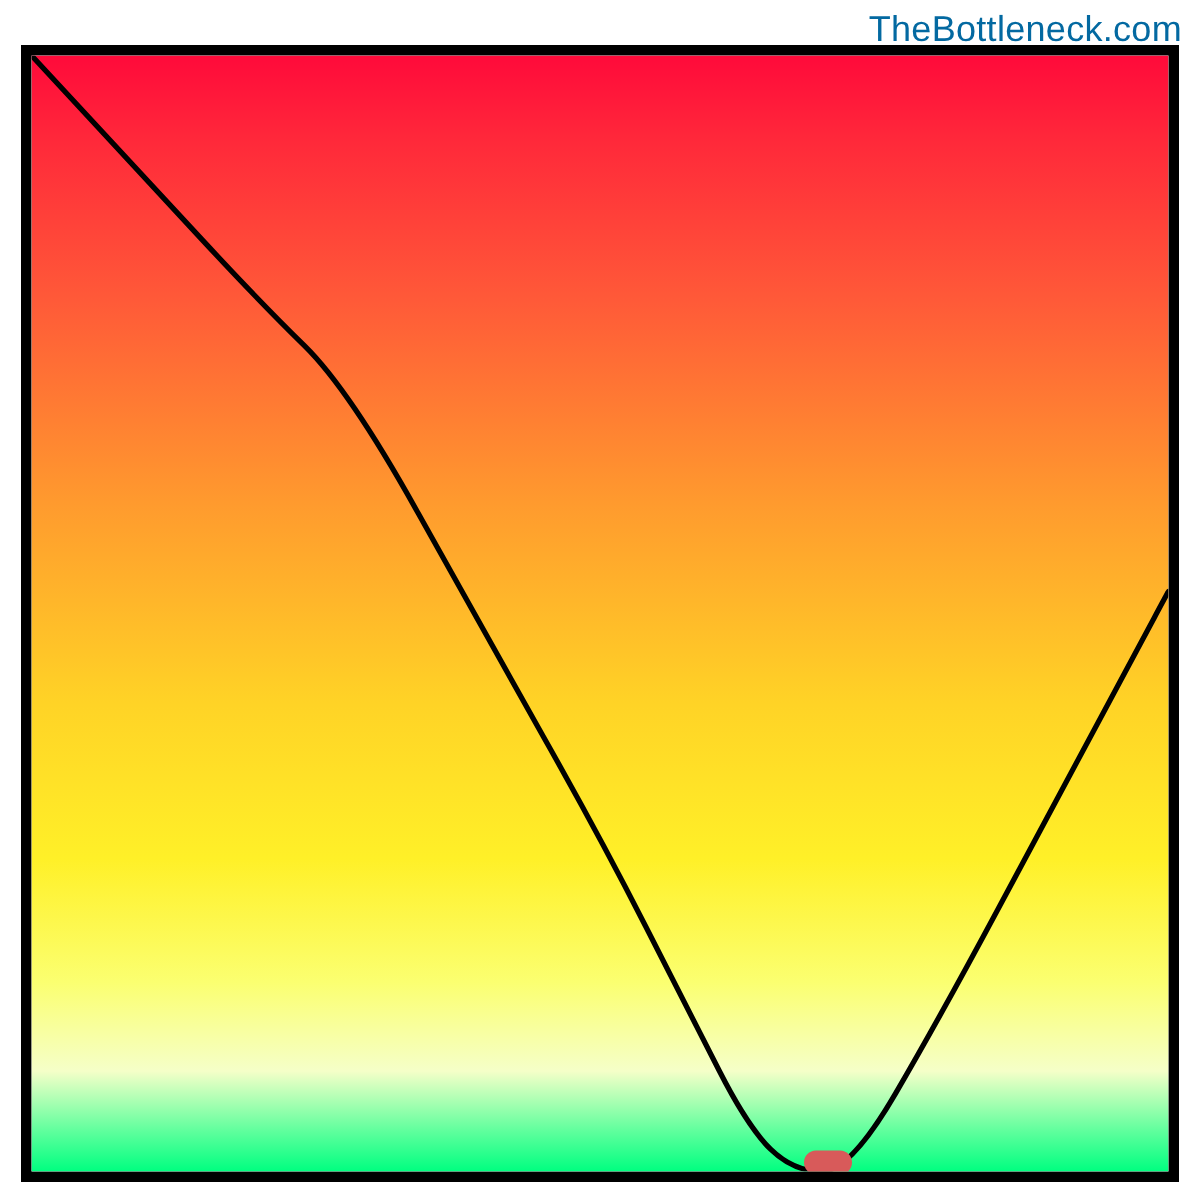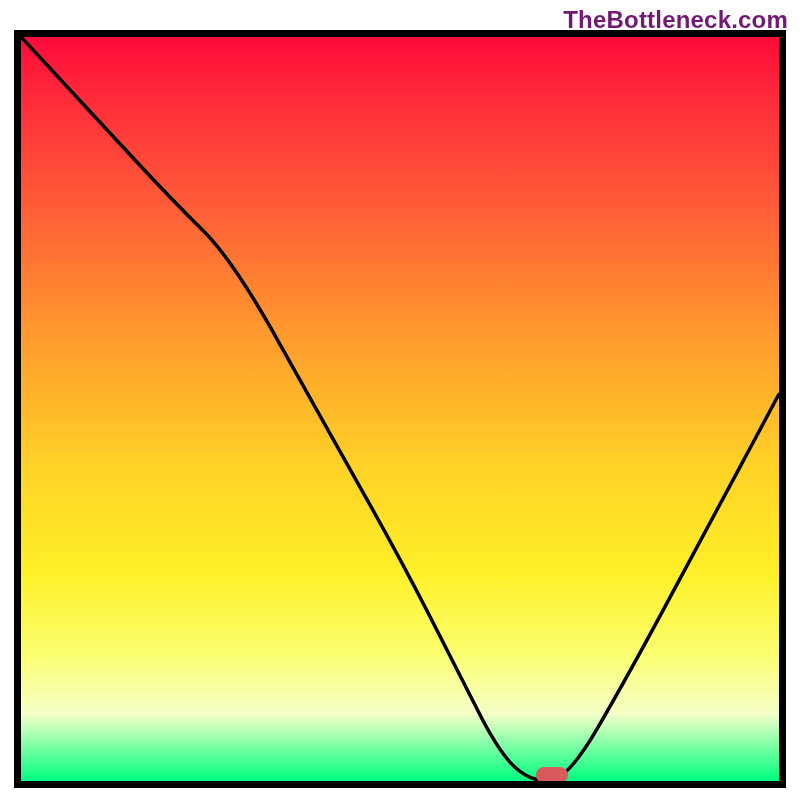--- a/index.html
+++ b/index.html
@@ -13,22 +13,22 @@
   .container {
     position: relative;
     width: 800px;
     height: 800px;
   }
   .watermark {
     position: absolute;
     top: 6px;
     right: 12px;
     font-size: 24px;
-    font-weight: bold;
-    color: #701a75;
+    font-weight: normal;
+    color: #0369a1;
     letter-spacing: 0.2px;
     z-index: 10;
   }
   .frame {
     position: absolute;
     left: 14px;
     top: 30px;
     width: 772px;
     height: 758px;
     border: 7px solid #000;

